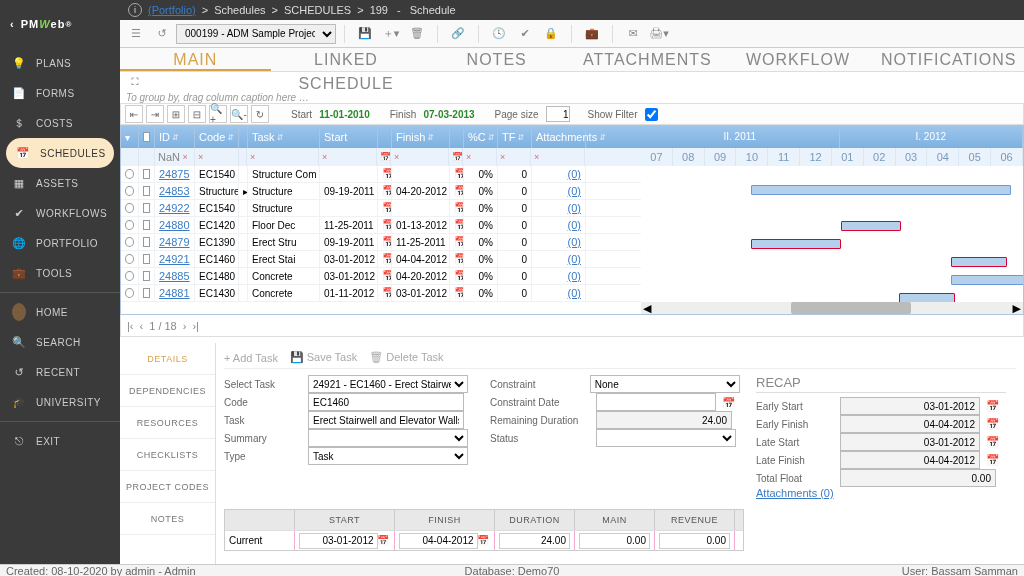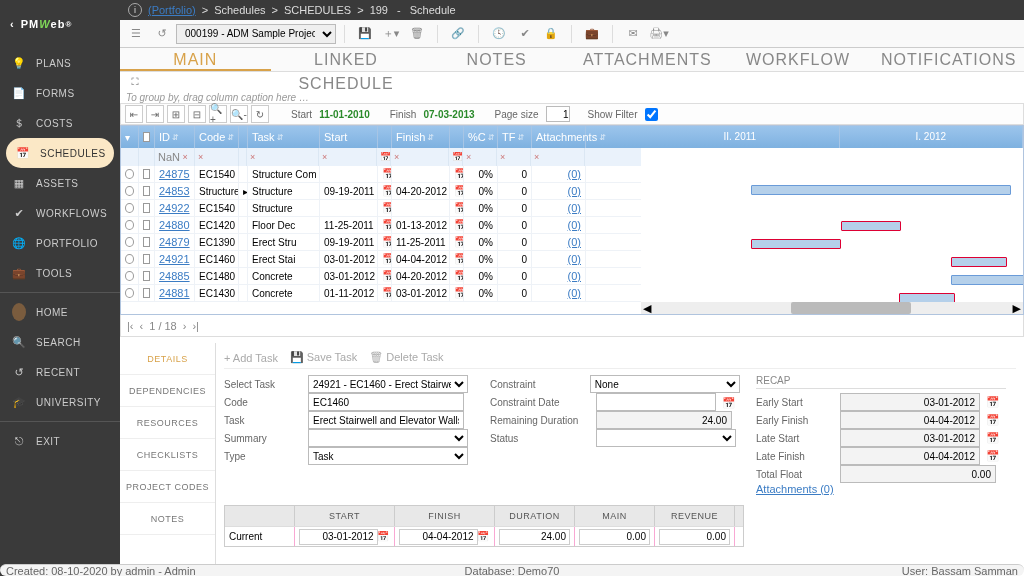--- a/index.html
+++ b/index.html
@@ -78,32 +78,32 @@
 .dtab.active { color: #d8a24a; }
 .dpanel { flex: 1; padding: 4px 8px; overflow: hidden; }
 .dtoolbar { height: 22px; display: flex; align-items: center; gap: 12px; border-bottom: 1px solid #eee; color: #aaa; font-size: 10px; }
 .form-grid { display: flex; gap: 16px; margin-top: 6px; }
 .fcol { display: flex; flex-direction: column; }
 .frow { display: flex; align-items: center; gap: 6px; }
 .flbl { width: 78px; color: #666; font-size: 10px; }
 .finput { height: 18px; border: 1px solid #bbb; padding: 0 4px; font-size: 10px; background: #fff; }
 .finput.ro { background: #f3f3f3; text-align: right; }
 .fselect { height: 18px; border: 1px solid #bbb; font-size: 10px; background: #fff; }
-.recap-h { font-size: 10px; color: #888; border-bottom: 1px solid #ddd; margin-bottom: 4px; padding-bottom: 2px; }
+.recap-h { font-size: 13px; color: #888; border-bottom: 1px solid #ddd; margin-bottom: 4px; padding-bottom: 2px; }
 
 .mini-table { margin-top: 10px; border: 1px solid #ccc; }
 .mt-head { display: flex; background: #e8e8e8; height: 20px; }
 .mth { border-right: 1px solid #ccc; text-align: center; font-size: 9px; line-height: 20px; color: #555; letter-spacing: 0.5px; }
 .mt-row { display: flex; height: 20px; border-top: 1px solid #ddd; }
 .mtc { border-right: 1px solid #f9a8d4; display: flex; align-items: center; padding: 0 4px; font-size: 10px; }
 .mtc input { width: 100%; height: 16px; border: 1px solid #ccc; font-size: 10px; text-align: right; padding: 0 3px; }
 .mtw-lbl{width:70px} .mtw-d{width:100px} .mtw-n{width:80px}
 
 
-.footer { position: absolute; left: 0; right: 0; bottom: 0; height: 12px; background: #f4f4f4; border-top: 1px solid #ccc; display: flex; align-items: center; font-size: 9px; color: #666; padding: 0 6px; justify-content: space-between; border-radius: 6px; }
+.footer { position: absolute; left: 0; right: 0; bottom: 0; height: 12px; background: #f4f4f4; border-top: 1px solid #ccc; display: flex; align-items: center; font-size: 9px; color: #666; padding: 0 6px; justify-content: space-between; }
 .footer .mid { position: absolute; left: 50%; transform: translateX(-50%); }
 </style>
 </head>
 <body>
 
 <div class="sidebar">
   <div class="logo">
     <span>‹</span>&nbsp;
     <span>PM</span><span class="w">W</span><span>eb</span><span class="reg">®</span>
   </div>
@@ -528,20 +528,34 @@
             </div>
           </div>
         </div>
     </div>
 
     <div class="gantt">
       <div class="gantt-head" id="gantt-years">
           <div class="gy" style="width: 260px;">II. 2011</div>
           <div class="gy" style="width: 240px;">I. 2012</div>
         </div>
+      <div class="gantt-head2" id="gantt-months">
+          <div class="gm">07</div>
+          <div class="gm">08</div>
+          <div class="gm">09</div>
+          <div class="gm">10</div>
+          <div class="gm">11</div>
+          <div class="gm">12</div>
+          <div class="gm">01</div>
+          <div class="gm">02</div>
+          <div class="gm">03</div>
+          <div class="gm">04</div>
+          <div class="gm">05</div>
+          <div class="gm">06</div>
+        </div>
       <div class="gantt-body" id="gantt-body">
 
         <div class="gbar" style="top:19px;left:110px;width:260px"></div>
         <div class="gbar crit" style="top:55px;left:200px;width:60px"></div>
         <div class="gbar crit" style="top:73px;left:110px;width:90px"></div>
         <div class="gbar crit" style="top:91px;left:310px;width:56px"></div>
         <div class="gbar" style="top:109px;left:310px;width:80px"></div>
         <div class="gbar crit" style="top:127px;left:258px;width:56px"></div>
       </div>
       <div class="gantt-scroll">

